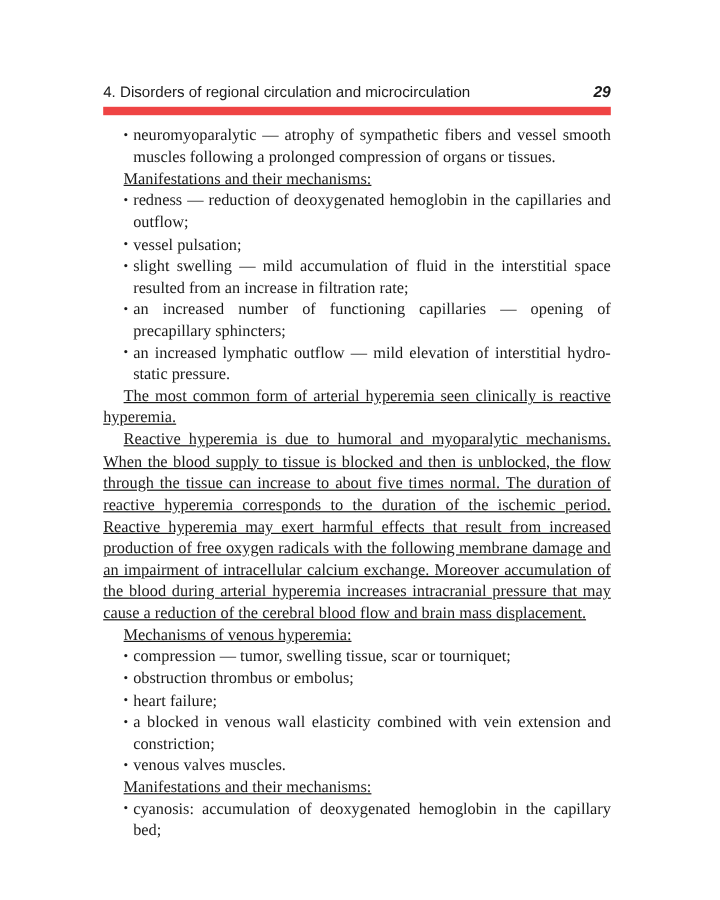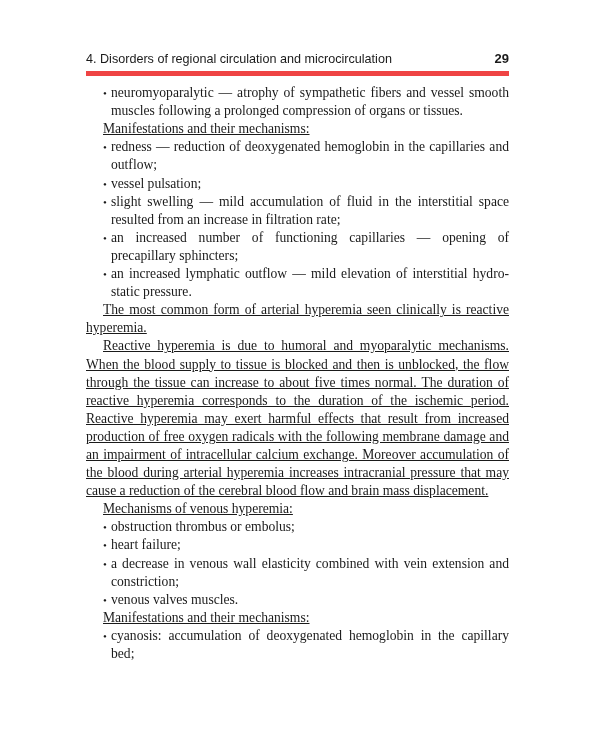--- a/index.html
+++ b/index.html
@@ -7,23 +7,23 @@
   .page {
     position: absolute; left: 86px; top: 50px; width: 423px;
     color: #1a1a1a;
     font-family: "Liberation Serif", "DejaVu Serif", serif;
     font-size: 13.6px; line-height: 18.1px;
   }
   .running-head {
     display: flex; justify-content: space-between; align-items: baseline;
     font-family: "Liberation Sans", "DejaVu Sans", sans-serif;
     font-size: 12.6px; color: #1a1a1a;
-    border-bottom: 5px solid #ef4444; padding-bottom: 3px; margin-bottom: 8px;
+    border-bottom: 7px solid #ef4444; padding-bottom: 3px; margin-bottom: 8px; margin-top: 18px;
   }
-  .running-head .num { font-weight: bold; font-size: 13px; }
+  .running-head .num { font-weight: bold; font-size: 13px; font-style: italic; }
   p { margin: 0; text-align: justify; text-decoration: underline; }
   .indent { text-indent: 17px; }
   ul { list-style: none; margin: 0; padding: 0 0 0 18px; }
   li { position: relative; padding-left: 7px; text-align: justify; }
   li::before {
     content: "\2022"; position: absolute; left: -1px; top: 0; font-size: 11px;
   }
   .sub { padding-left: 17px; }
 </style>
 </head>
@@ -43,22 +43,23 @@
     <li>redness — reduction of deoxygenated hemoglobin in the capillaries and outflow;</li>
     <li>vessel pulsation;</li>
     <li>slight swelling — mild accumulation of fluid in the interstitial space resulted from an increase in filtration rate;</li>
     <li>an increased number of functioning capillaries — opening of precapillary sphincters;</li>
     <li>an increased lymphatic outflow — mild elevation of interstitial hydro-static pressure.</li>
   </ul>
   <p class="indent">The most common form of arterial hyperemia seen clinically is reactive hyperemia.</p>
   <p class="indent">Reactive hyperemia is due to humoral and myoparalytic mechanisms. When the blood supply to tissue is blocked and then is unblocked, the flow through the tissue can increase to about five times normal. The duration of reactive hyperemia corresponds to the duration of the ischemic period. Reactive hyperemia may exert harmful effects that result from increased production of free oxygen radicals with the following membrane damage and an impairment of intracellular calcium exchange. Moreover accumulation of the blood during arterial hyperemia increases intracranial pressure that may cause a reduction of the cerebral blood flow and brain mass displacement.</p>
   <p class="sub">Mechanisms of venous hyperemia:</p>
   <ul>
+    <li>compression — tumor, swelling tissue, scar or tourniquet;</li>
     <li>obstruction thrombus or embolus;</li>
     <li>heart failure;</li>
-    <li>a decrease in venous wall elasticity combined with vein extension and constriction;</li>
+    <li>a blocked in venous wall elasticity combined with vein extension and constriction;</li>
     <li>venous valves muscles.</li>
   </ul>
   <p class="sub">Manifestations and their mechanisms:</p>
   <ul>
     <li>cyanosis: accumulation of deoxygenated hemoglobin in the capillary bed;</li>
   </ul>
 </div>
 
 </body></html>

